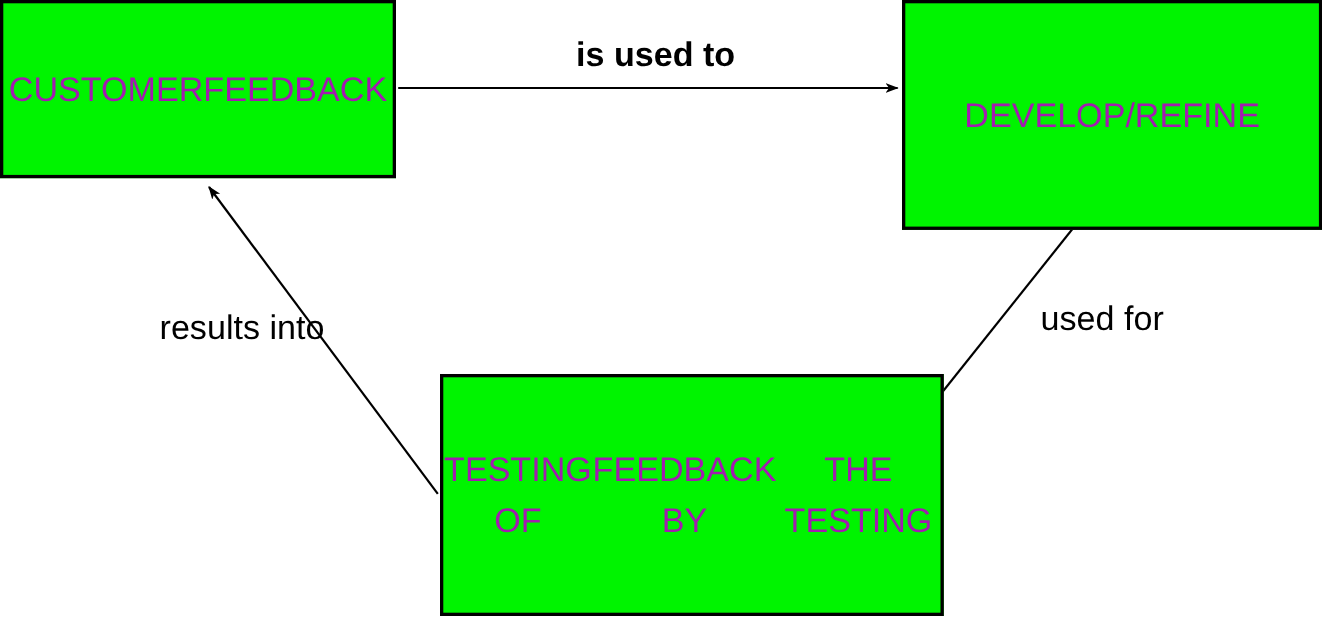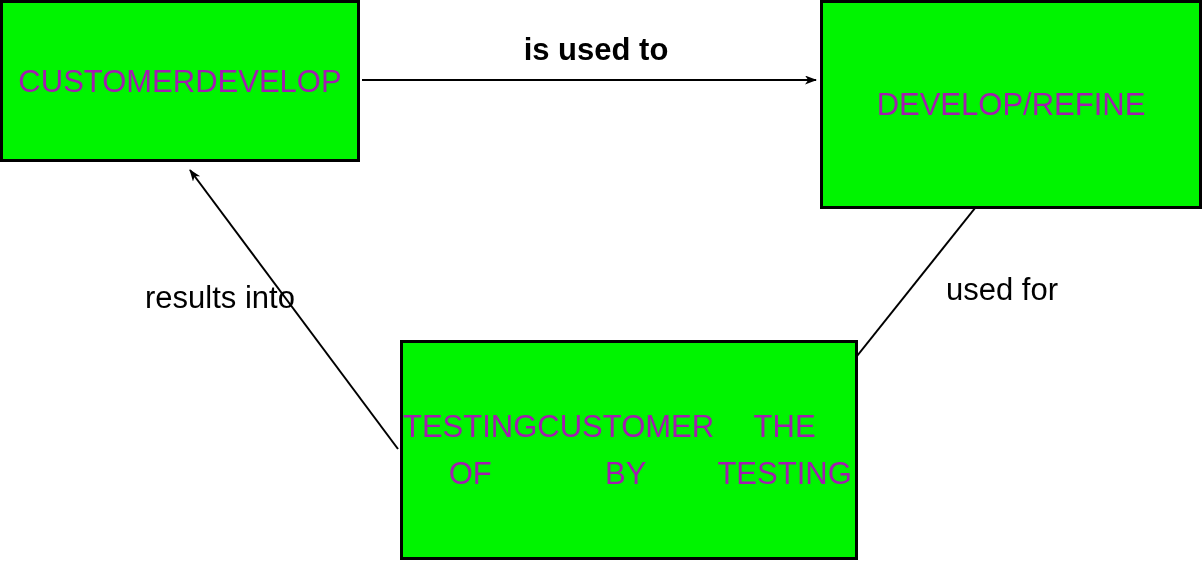--- a/index.html
+++ b/index.html
@@ -81,30 +81,30 @@
         <path d="M0,0 L12,4.5 L0,9 L3.2,4.5 Z" fill="#000000"></path>
       </marker>
     </defs>
     <line x1="362" y1="80" x2="816" y2="80" marker-end="url(#arrowhead)"></line>
     <line x1="1011" y1="163" x2="790" y2="440" marker-end="url(#arrowhead)"></line>
     <line x1="398" y1="449" x2="190" y2="170" marker-end="url(#arrowhead)"></line>
   </svg>
 
   <div class="node node-customer-feedback">
     <div>CUSTOMER</div>
-    <div>DEVELOP</div>
+    <div>FEEDBACK</div>
   </div>
 
   <div class="node node-develop-refine">
     <div>DEVELOP/REFINE</div>
   </div>
 
   <div class="node node-testing">
     <div>TESTING OF</div>
-    <div>CUSTOMER BY</div>
+    <div>FEEDBACK BY</div>
     <div>THE TESTING</div>
   </div>
 
   <div class="edge-label edge-label-is-used-to">is used to</div>
 
   <div class="edge-label edge-label-used-for">used for</div>
 
   <div class="edge-label edge-label-results-into">results into</div>
 
 </div>

